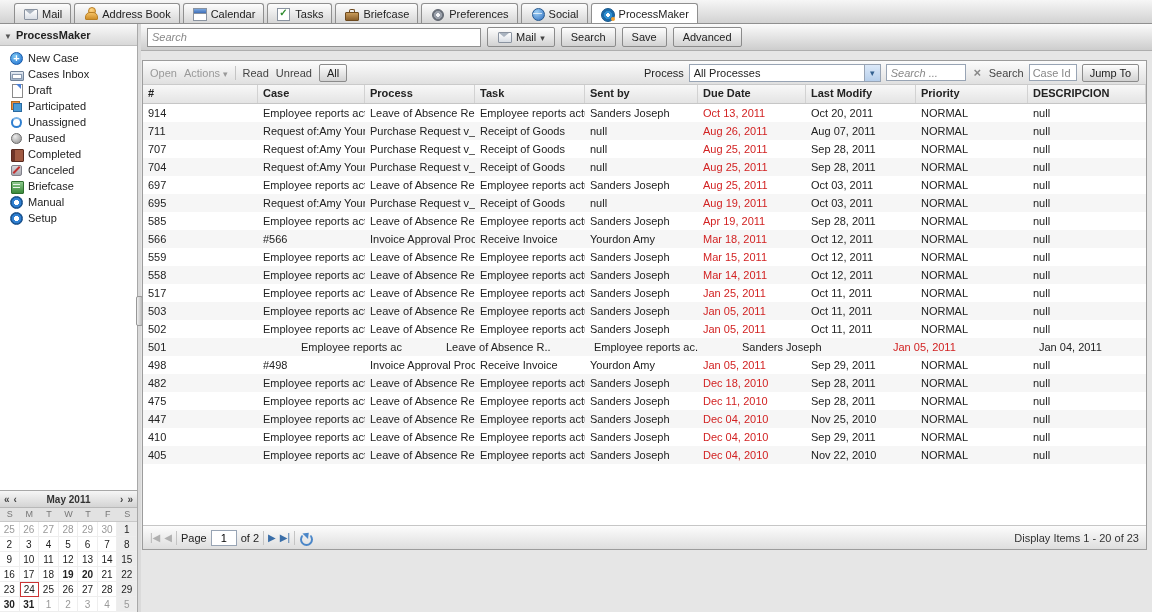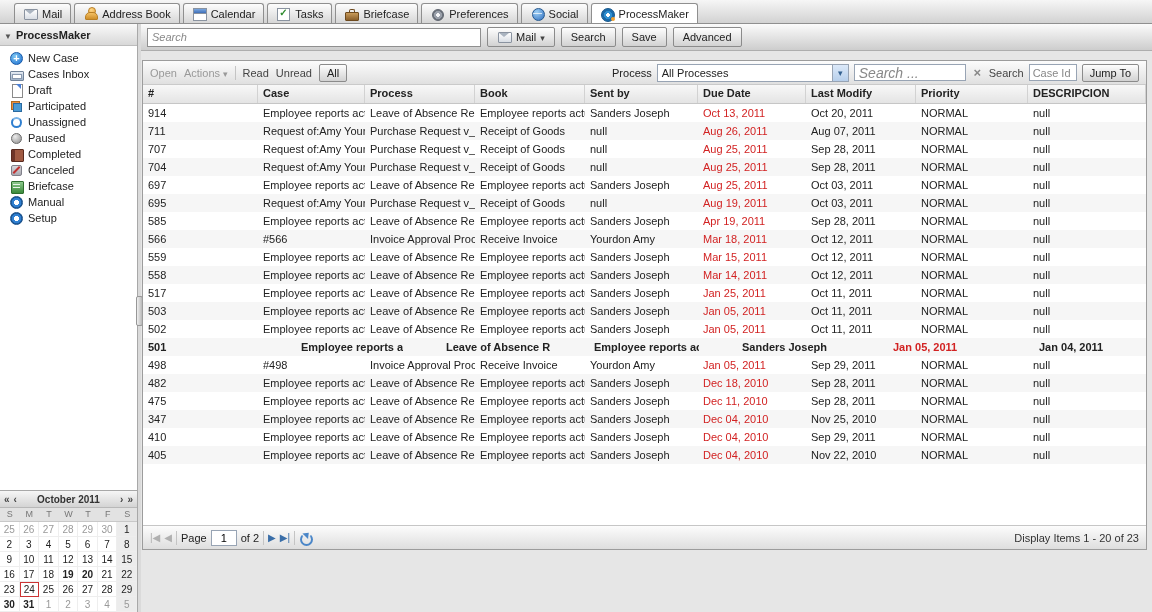--- a/index.html
+++ b/index.html
@@ -135,33 +135,33 @@
   .tb-link { color:#444; }
   .dimcaret::after { content:"▾"; font-size:9px; color:#999; margin-left:3px; }
   .vsep { width:1px; height:14px; background:#c4c4c4; }
   .btn-small { height:18px; padding:0 7px; }
   .tb-right { margin-left:auto; display:flex; align-items:center; gap:5px; }
   .combo { display:flex; align-items:center; width:192px; height:18px; border:1px solid #98a4b4; background:#fff; }
   .combo-text { flex:1; padding:0 4px; overflow:hidden; white-space:nowrap; }
   .combo-trigger { width:16px; height:100%; border-left:1px solid #98a4b4;
     background:linear-gradient(#dce9f9,#b7cfeb); text-align:center; }
   .combo-trigger::after { content:"▾"; font-size:9px; color:#33608f; line-height:16px; }
-  .mini-search { width:112px; height:17px; border:1px solid #98a4b4; padding:0 4px; font-size:14px; }
+  .mini-search { width:80px; height:17px; border:1px solid #98a4b4; padding:0 4px; font-size:11px; }
   .clear-x { width:13px; text-align:center; color:#888; font-weight:bold; cursor:default; }
   .clear-x::before { content:"×"; font-size:13px; }
   .case-input { width:48px; height:17px; border:1px solid #98a4b4; padding:0 3px; font-size:11px; }
 
   
   .grid-header { display:flex; height:19px; flex:0 0 19px; background:linear-gradient(#f8f8f8,#e4e4e4);
     border-bottom:1px solid #c6c6c6; font-weight:bold; color:#222; }
   .gh-cell { padding:2px 5px; border-right:1px solid #d2d2d2; white-space:nowrap; overflow:hidden; }
   .grid-body { flex:1; background:#fff; overflow:hidden; }
   .grid-row { display:flex; height:18px; align-items:center; cursor:default; }
   .grid-row.alt { background:#f6f6f6; }
-  .grid-row.unread { font-weight:bold;gap:38px; }
+  .grid-row.unread { font-weight:normal;gap:38px; }
   .cell { padding:0 5px; white-space:nowrap; overflow:hidden; }
   .c0 { width:115px; flex:0 0 115px; } .c1 { width:107px; flex:0 0 107px; }
   .c2 { width:110px; flex:0 0 110px; } .c3 { width:110px; flex:0 0 110px; }
   .c4 { width:113px; flex:0 0 113px; } .c5 { width:108px; flex:0 0 108px; }
   .c6 { width:110px; flex:0 0 110px; } .c7 { width:112px; flex:0 0 112px; }
   .c8 { flex:1; }
 
   
   .panel-footer { height:24px; flex:0 0 24px; background:linear-gradient(#fcfcfc,#dedede);
     border-top:1px solid #c6c6c6; display:flex; align-items:center; gap:4px; padding:0 7px; }
@@ -267,21 +267,21 @@
       <div class="tree-item">
         <span class="si si-gear"></span>
         <span class="lbl">Setup</span>
       </div>
     </div>
 
     <div class="mini-cal">
       <div class="cal-header">
         <span class="cal-nav nav-pprev"></span>
         <span class="cal-nav nav-prev"></span>
-        <span class="cal-title">October 2011</span>
+        <span class="cal-title">May 2011</span>
         <span class="cal-nav nav-next"></span>
         <span class="cal-nav nav-nnext"></span>
       </div>
       <div class="cal-dow">
           <span>S</span>
           <span>M</span>
           <span>T</span>
           <span>W</span>
           <span>T</span>
           <span>F</span>
@@ -372,21 +372,21 @@
           <span class="tb-link">Search</span>
           <input class="case-input" placeholder="Case Id" style="">
           <button class="btn btn-small">Jump To</button>
         </div>
       </div>
 
       <div class="grid-header">
           <div class="gh-cell c0">#</div>
           <div class="gh-cell c1">Case</div>
           <div class="gh-cell c2">Process</div>
-          <div class="gh-cell c3">Book</div>
+          <div class="gh-cell c3">Task</div>
           <div class="gh-cell c4">Sent by</div>
           <div class="gh-cell c5">Due Date</div>
           <div class="gh-cell c6">Last Modify</div>
           <div class="gh-cell c7">Priority</div>
           <div class="gh-cell c8">DESCRIPCION</div>
         </div>
       <div class="grid-body">
           <div class="grid-row">
             <div class="cell c0">914</div>
             <div class="cell c1">Employee reports actua...</div>
@@ -568,21 +568,21 @@
             <div class="cell c1">Employee reports actua...</div>
             <div class="cell c2">Leave of Absence Req...</div>
             <div class="cell c3">Employee reports actua...</div>
             <div class="cell c4">Sanders Joseph</div>
             <div class="cell c5" style="color: rgb(210, 34, 34);">Dec 11, 2010</div>
             <div class="cell c6">Sep 28, 2011</div>
             <div class="cell c7">NORMAL</div>
             <div class="cell c8">null</div>
           </div>
           <div class="grid-row alt">
-            <div class="cell c0">347</div>
+            <div class="cell c0">447</div>
             <div class="cell c1">Employee reports actua...</div>
             <div class="cell c2">Leave of Absence Req...</div>
             <div class="cell c3">Employee reports actua...</div>
             <div class="cell c4">Sanders Joseph</div>
             <div class="cell c5" style="color: rgb(210, 34, 34);">Dec 04, 2010</div>
             <div class="cell c6">Nov 25, 2010</div>
             <div class="cell c7">NORMAL</div>
             <div class="cell c8">null</div>
           </div>
           <div class="grid-row">

